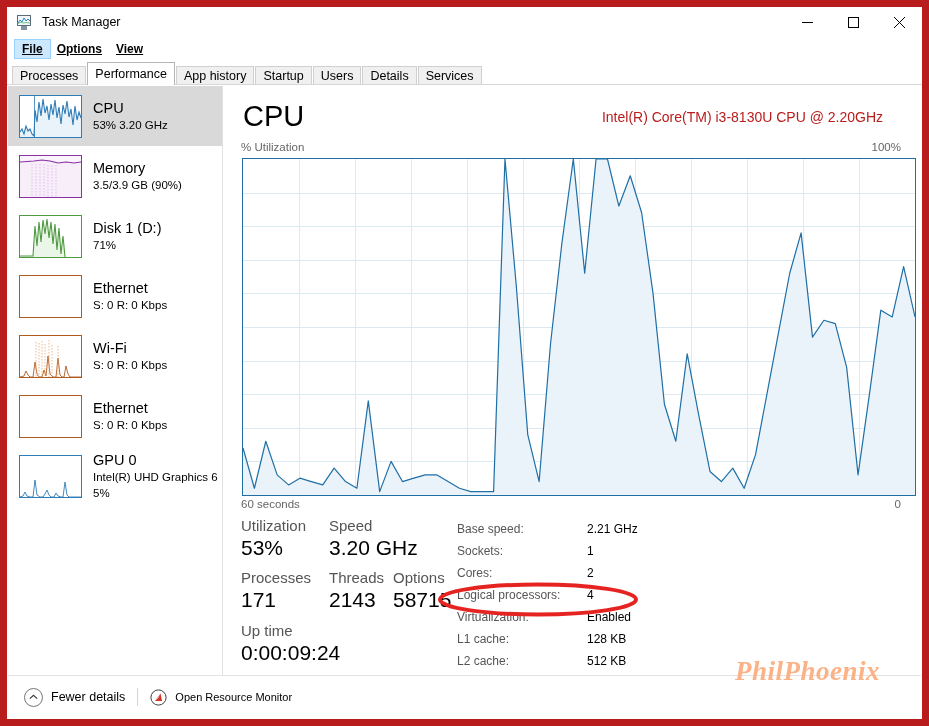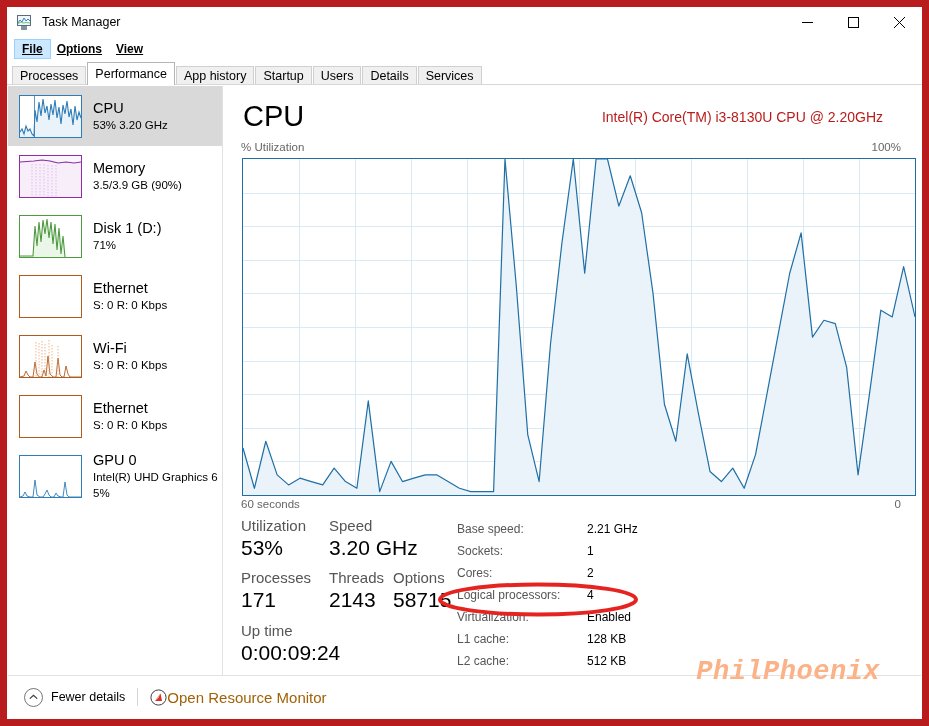--- a/index.html
+++ b/index.html
@@ -350,30 +350,31 @@
   .resmon {
     display: flex;
     align-items: center;
     cursor: pointer;
   }
   .resmon-icon {
     width: 17px; height: 17px;
     flex: 0 0 auto;
   }
   .resmon-label {
-    font-size: 15px;
-    color: #a16207;
+    margin-left: 8px;
+    font-size: 11px;
+    color: #000000;
   }
 
   
   .watermark {
     position: absolute;
     right: 42px;
     bottom: 32px;
-    font-family: Liberation Mono, monospace;
+    font-family: Liberation Serif, serif;
     font-size: 27px;
     font-weight: bold;
     font-style: italic;
     color: #fbb287;
     letter-spacing: 0.5px;
     pointer-events: none;
     user-select: none;
   }
 </style>
 </head>

